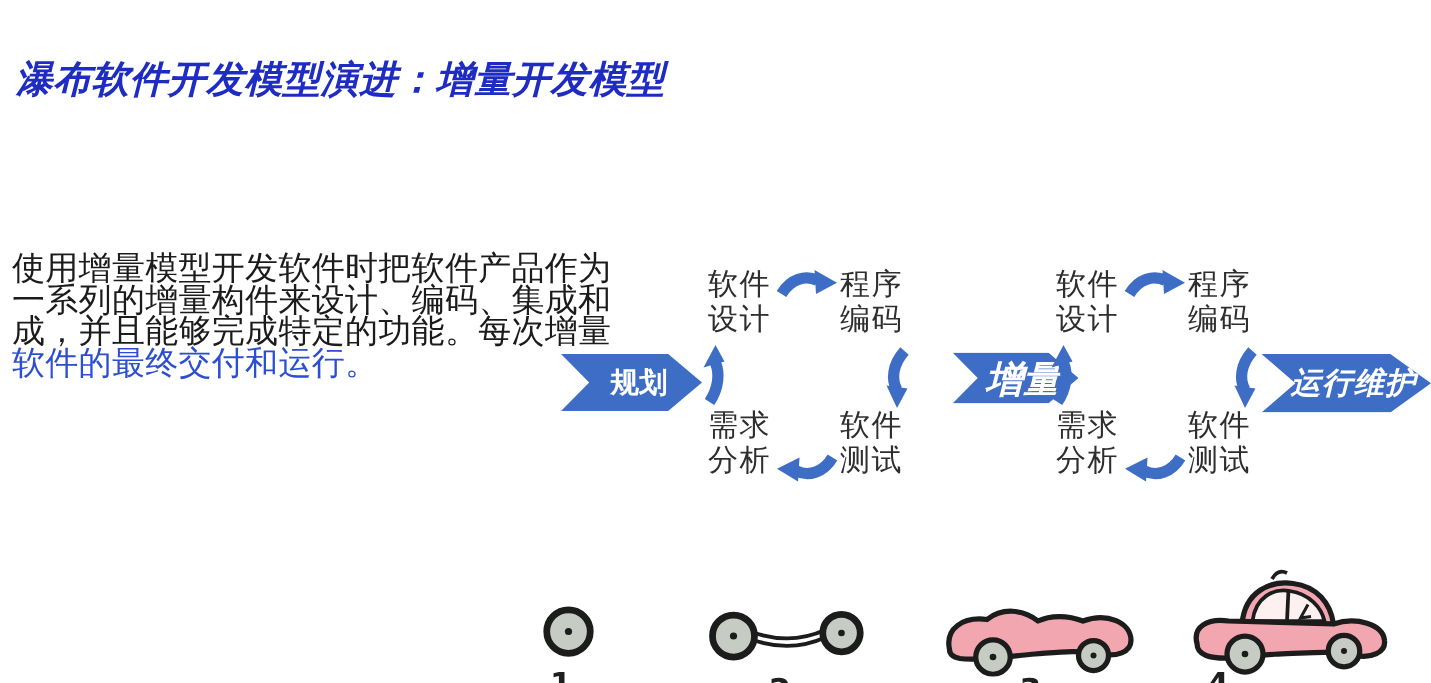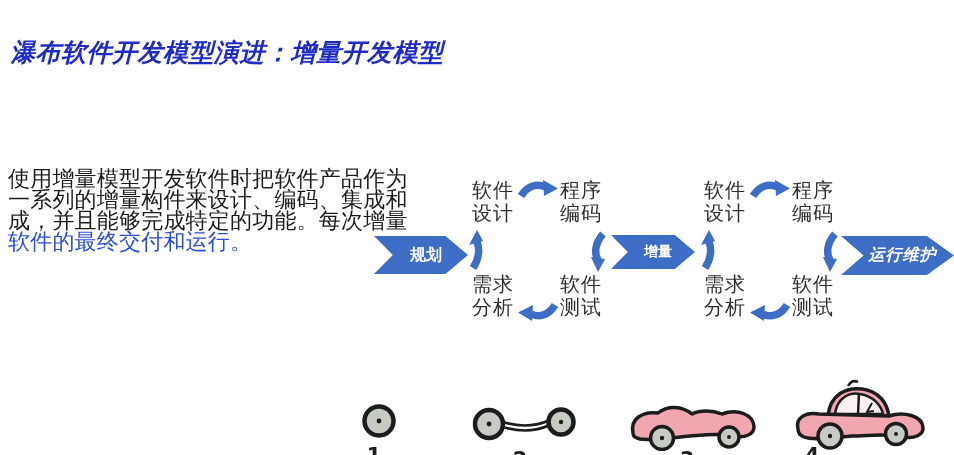--- a/index.html
+++ b/index.html
@@ -30,23 +30,23 @@
   .info-line.blue{color:#2b4ed2;}
 
   
   .chevron{
     display:flex;align-items:center;justify-content:center;
     background:#3d6dc4;
     clip-path:polygon(0% 0%,76% 0%,100% 50%,76% 100%,0% 100%,20% 50%);
     color:#ffffff;font-weight:bold;white-space:nowrap;
   }
   .chevron span{padding-left:10px;}
-  .chevron.planning{left:374px;top:208px;width:94px;height:38px;font-size:16px;}
-  .chevron.increment{left:611px;top:207px;width:84px;height:34px;font-size:14px;}
-  .chevron.maintenance{left:841px;top:208px;width:113px;height:39px;font-size:16px;font-style:italic;letter-spacing:1px;}
+  .chevron.planning{left:374px;top:208px;width:94px;height:38px;font-size:19px;}
+  .chevron.increment{left:635px;top:207px;width:84px;height:34px;font-size:25px;font-style:italic;}
+  .chevron.maintenance{left:841px;top:208px;width:113px;height:39px;font-size:20px;font-style:italic;letter-spacing:1px;}
 
   
   .step{
     width:48px;text-align:left;font-size:20px;line-height:23px;
     color:#2e2e2e;letter-spacing:1px;white-space:pre-line;
   }
 
   
   .num-label{
     width:24px;text-align:center;font-size:21px;font-weight:bold;

